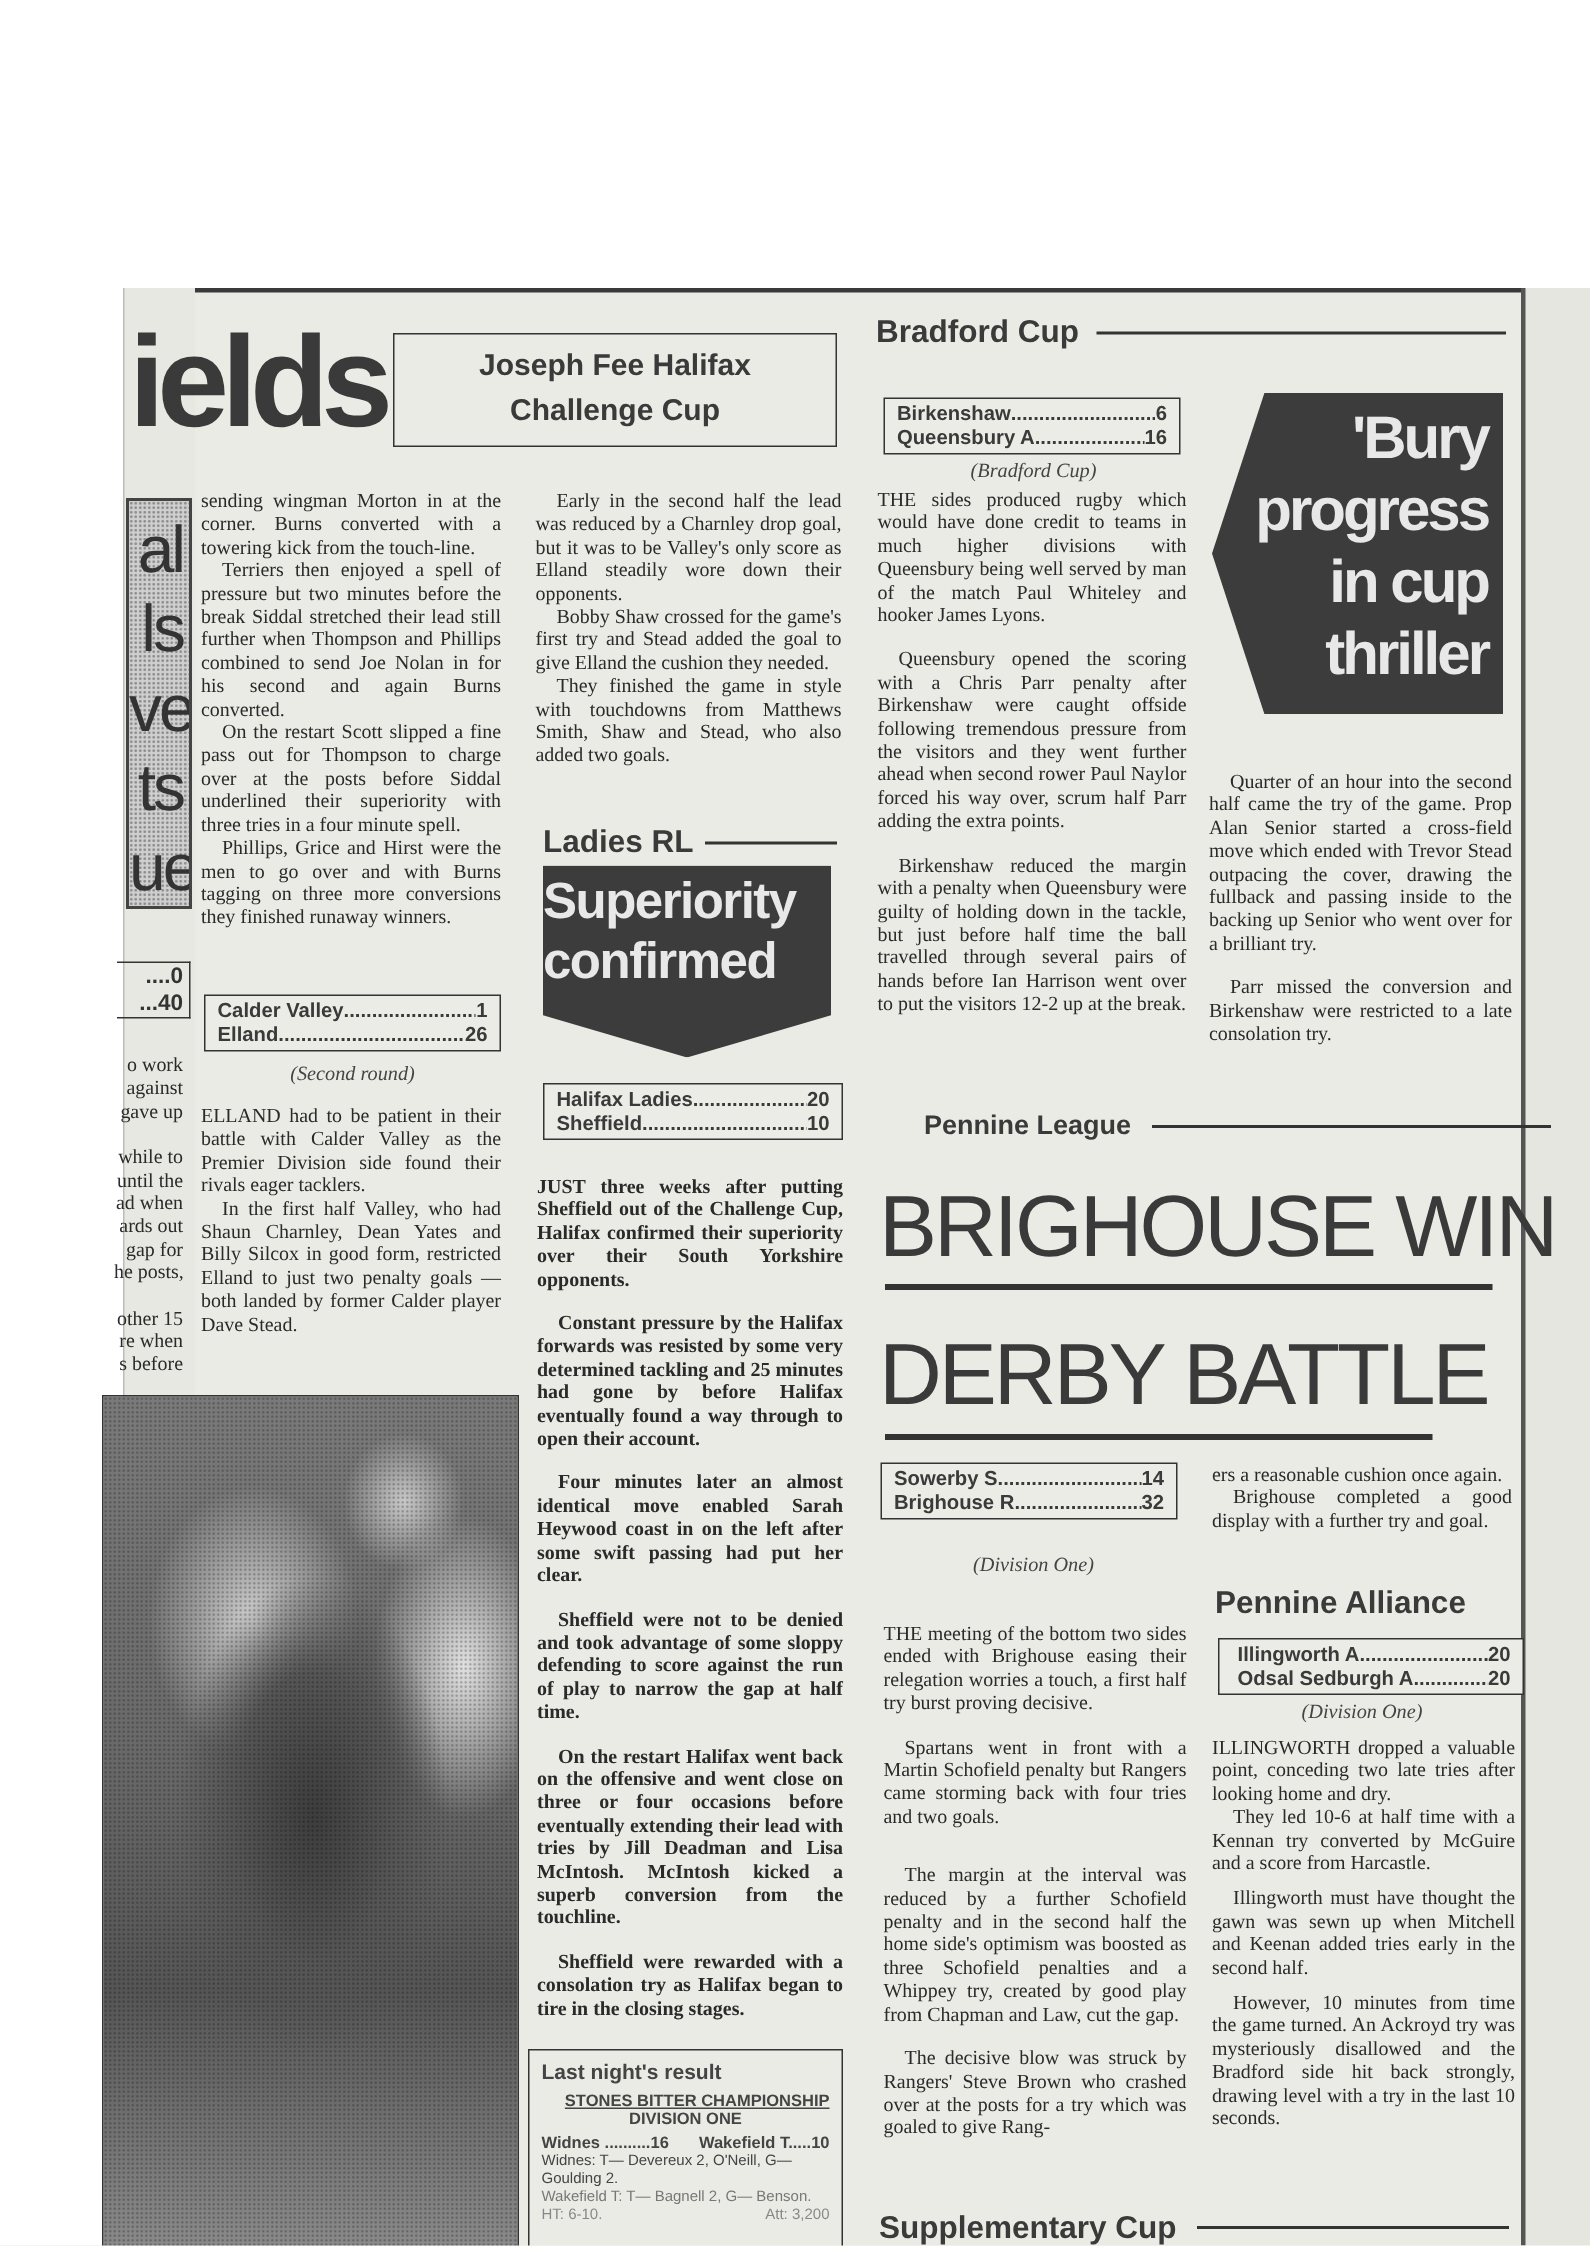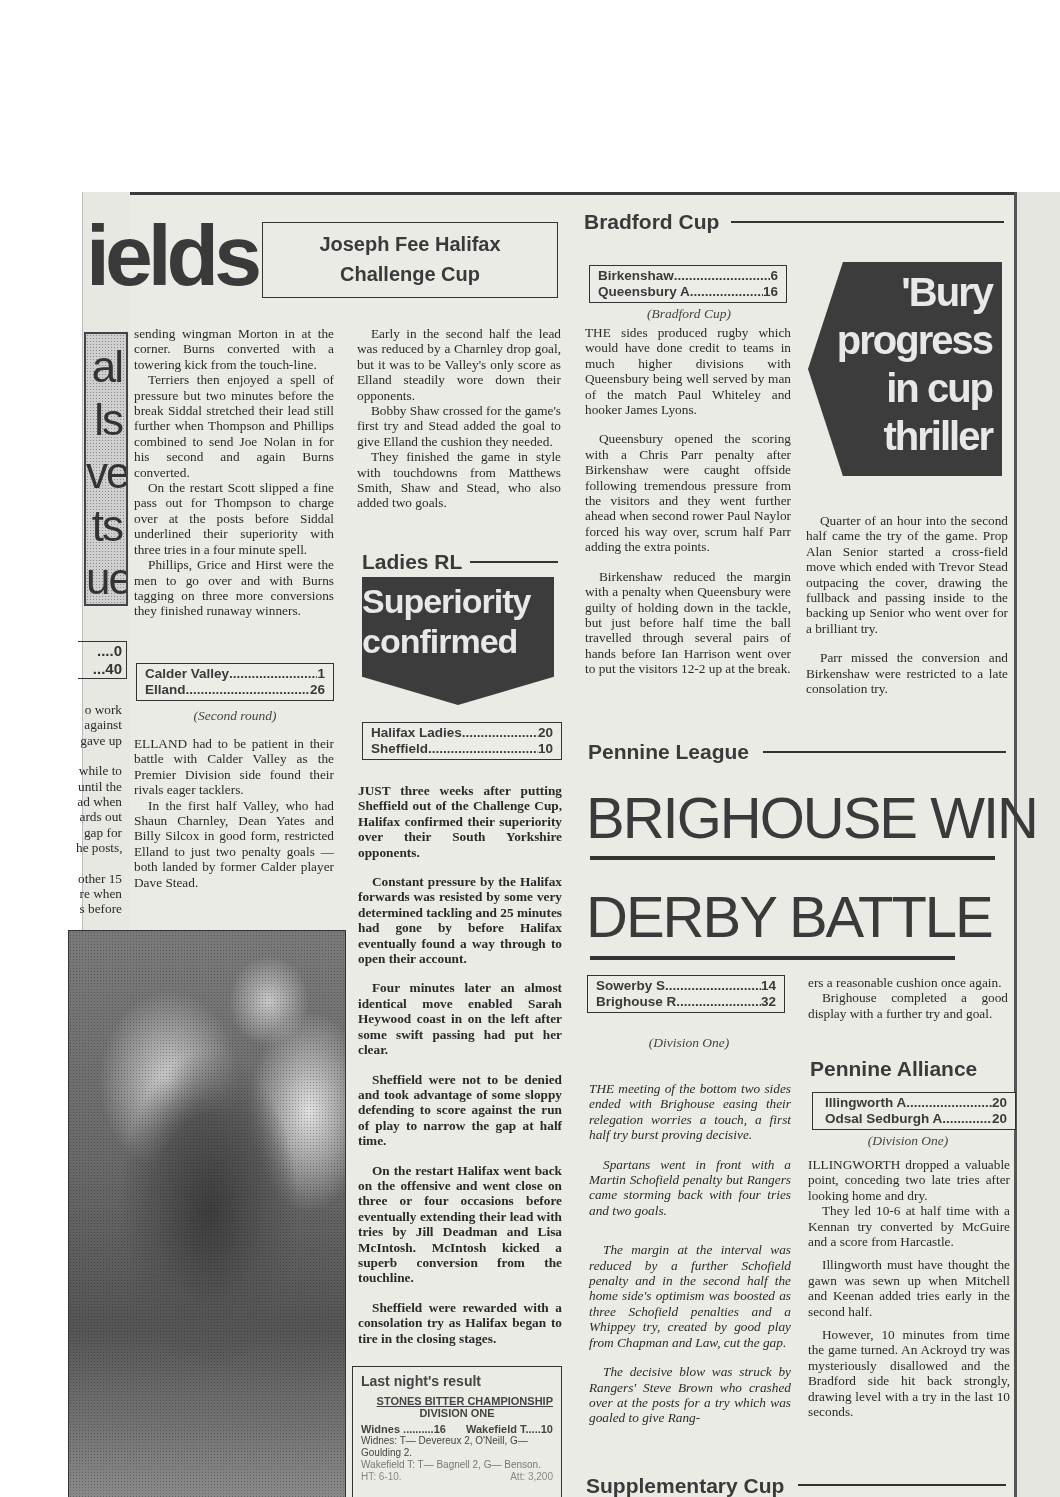--- a/index.html
+++ b/index.html
@@ -210,21 +210,21 @@
   <div>progress</div>
   <div>in cup</div>
   <div>thriller</div>
 </div>
 
 <div class="col" style="left:806px;top:513px;width:202px;">
   <p>Quarter of an hour into the second half came the try of the game. Prop Alan Senior started a cross-field move which ended with Trevor Stead outpacing the cover, drawing the fullback and passing inside to the backing up Senior who went over for a brilliant try.</p>
   <p class="gap">Parr missed the conversion and Birkenshaw were restricted to a late consolation try.</p>
 </div>
 
-<div class="section-head" style="left:588px;top:740px;width:418px;font-size:21px;">
+<div class="section-head" style="left:616px;top:740px;width:418px;font-size:18px;">
   <span>Pennine League</span>
     <span class="rule" style="margin-left:14px;"></span>
 </div>
 <div class="abs sans" style="left:586px;top:783px;width:420px;font-size:58px;line-height:70px;color:#3a3a3a;letter-spacing:-2px;white-space:nowrap;">BRIGHOUSE WIN</div>
 <div class="abs" style="left:590px;top:856px;width:405px;height:4px;background:#333;"></div>
 <div class="abs sans" style="left:586px;top:882px;width:420px;font-size:58px;line-height:70px;color:#3a3a3a;letter-spacing:-2px;white-space:nowrap;">DERBY BATTLE</div>
 <div class="abs" style="left:590px;top:956px;width:365px;height:4px;background:#333;"></div>
 
 <div class="scorebox" style="left:587px;top:975px;width:180px;">
   <div class="row">
@@ -233,21 +233,21 @@
       <span class="score">14</span>
     </div>
   <div class="row">
       <span class="team">Brighouse R</span>
       <span class="dots"></span>
       <span class="score">32</span>
     </div>
 </div>
 <div class="caption" style="left:586px;top:1035px;width:206px;">(Division One)</div>
 
-<div class="col" style="left:589px;top:1081px;width:202px;font-style:italic;">
+<div class="col" style="left:589px;top:1081px;width:202px;">
   <p class="noindent">THE meeting of the bottom two sides ended with Brighouse easing their relegation worries a touch, a first half try burst proving decisive.</p>
   <p class="gap">Spartans went in front with a Martin Schofield penalty but Rangers came storming back with four tries and two goals.</p>
   <p class="gap" style="margin-top:24px;">The margin at the interval was reduced by a further Schofield penalty and in the second half the home side's optimism was boosted as three Schofield penalties and a Whippey try, created by good play from Chapman and Law, cut the gap.</p>
   <p class="gap">The decisive blow was struck by Rangers' Steve Brown who crashed over at the posts for a try which was goaled to give Rang-</p>
 </div>
 
 <div class="col" style="left:808px;top:975px;width:200px;">
   <p class="noindent">ers a reasonable cushion once again.</p>
   <p>Brighouse completed a good display with a further try and goal.</p>
 </div>

